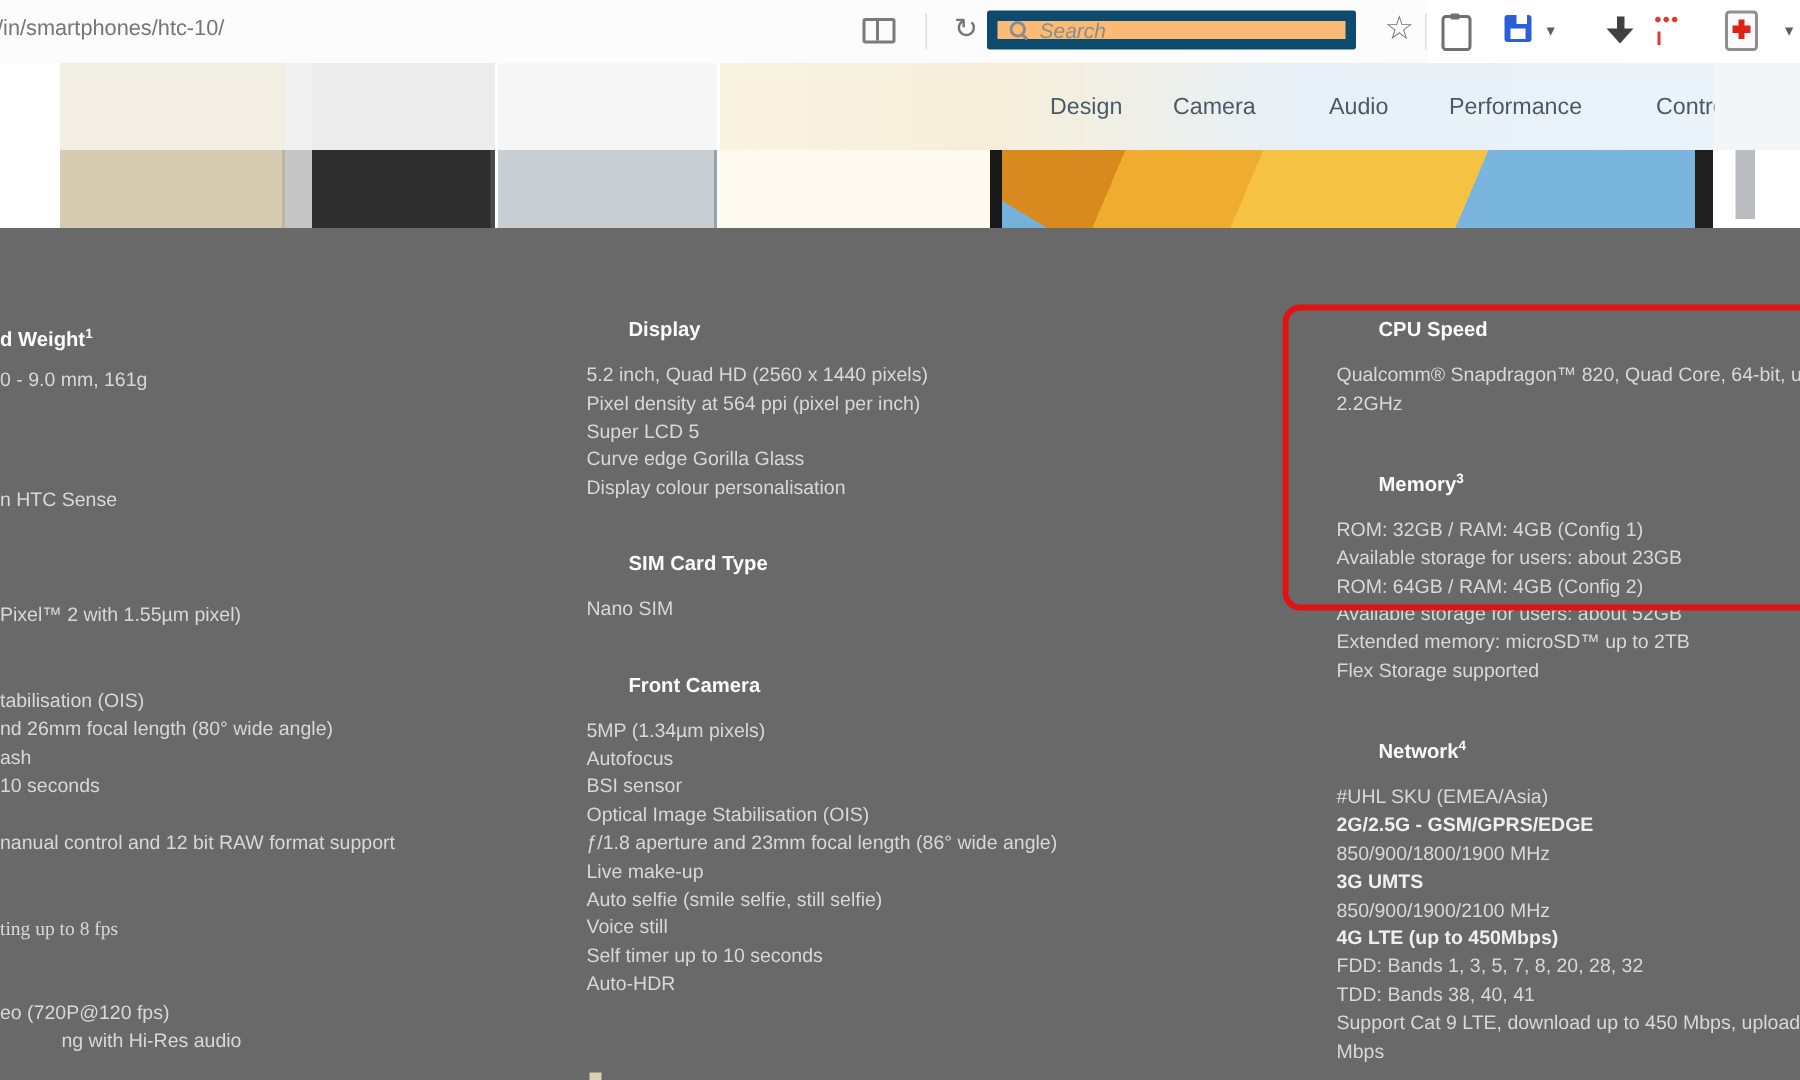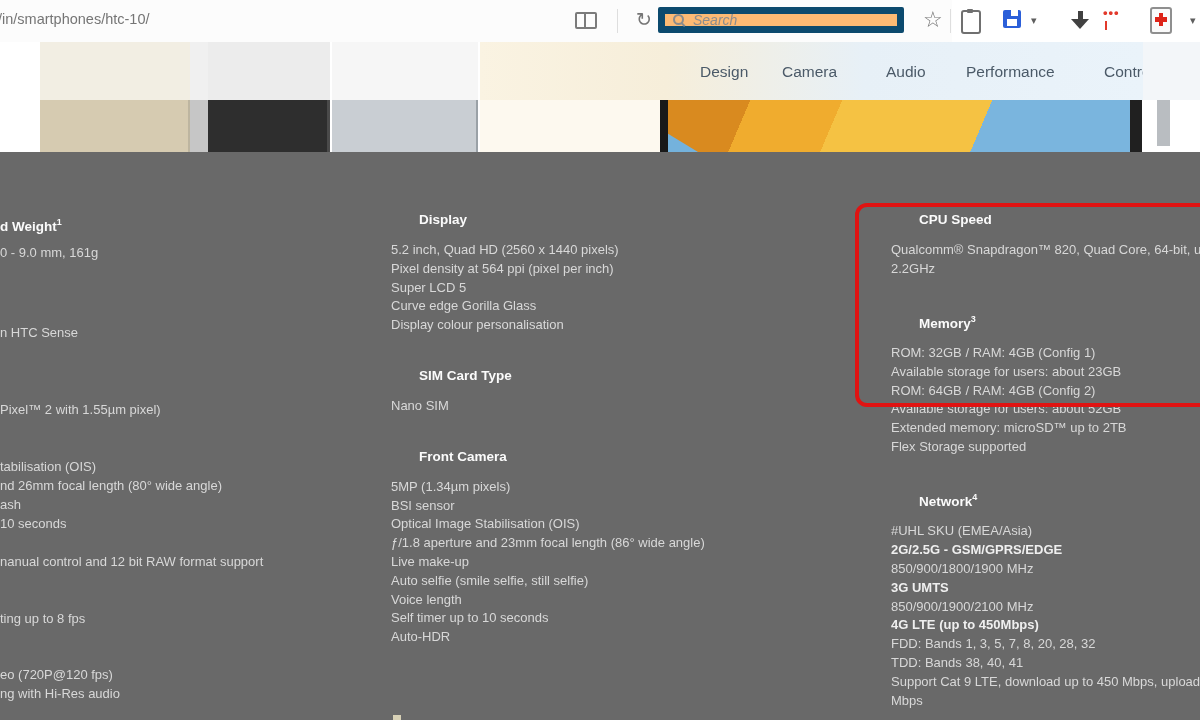--- a/index.html
+++ b/index.html
@@ -146,46 +146,47 @@
   <div class="spec-col col-left">
       <div class="frag spec-heading" style="top: 61px;">d Weight<sup>1</sup></div>
       <div class="frag spec-line" style="top: 92px;">0 - 9.0 mm, 161g</div>
       <div class="frag spec-line" style="top: 172px;">n HTC Sense</div>
       <div class="frag spec-line" style="top: 249px;">Pixel™ 2 with 1.55µm pixel)</div>
       <div class="frag spec-line" style="top: 306px;">tabilisation (OIS)</div>
       <div class="frag spec-line" style="top: 325px;">nd 26mm focal length (80° wide angle)</div>
       <div class="frag spec-line" style="top: 344px;">ash</div>
       <div class="frag spec-line" style="top: 363px;">10 seconds</div>
       <div class="frag spec-line" style="top: 401px;">nanual control and 12 bit RAW format support</div>
-      <div class="frag spec-line" style="top: 458px;">ting up to 8 fps</div>
+      <div class="frag spec-line" style="top: 458px; font-family: Liberation Serif, serif;">ting up to 8 fps</div>
       <div class="frag spec-line" style="top: 514px;">eo (720P@120 fps)</div>
-      <div class="frag spec-line" style="top: 533px;">ng with Hi-Res audio</div>
+      <div class="frag spec-line" style="top: 533px; padding-left: 41px;">ng with Hi-Res audio</div>
     </div>
   <div class="spec-col col-mid">
       <div class="spec-section">
         <div class="spec-heading">Display</div>
         <div class="spec-line">5.2 inch, Quad HD (2560 x 1440 pixels)</div>
         <div class="spec-line">Pixel density at 564 ppi (pixel per inch)</div>
         <div class="spec-line">Super LCD 5</div>
         <div class="spec-line">Curve edge Gorilla Glass</div>
         <div class="spec-line">Display colour personalisation</div>
       </div>
       <div class="spec-section">
         <div class="spec-heading">SIM Card Type</div>
         <div class="spec-line">Nano SIM</div>
       </div>
       <div class="spec-section">
         <div class="spec-heading">Front Camera</div>
         <div class="spec-line">5MP (1.34µm pixels)</div>
+        <div class="spec-line">Autofocus</div>
         <div class="spec-line">BSI sensor</div>
         <div class="spec-line">Optical Image Stabilisation (OIS)</div>
         <div class="spec-line">ƒ/1.8 aperture and 23mm focal length (86° wide angle)</div>
         <div class="spec-line">Live make-up</div>
         <div class="spec-line">Auto selfie (smile selfie, still selfie)</div>
-        <div class="spec-line">Voice length</div>
+        <div class="spec-line">Voice still</div>
         <div class="spec-line">Self timer up to 10 seconds</div>
         <div class="spec-line">Auto-HDR</div>
       </div>
     </div>
   <div class="spec-col col-right">
       <div class="spec-section">
         <div class="spec-heading">CPU Speed</div>
         <div class="spec-line">Qualcomm® Snapdragon™ 820, Quad Core, 64-bit, up to</div>
         <div class="spec-line">2.2GHz</div>
       </div>

